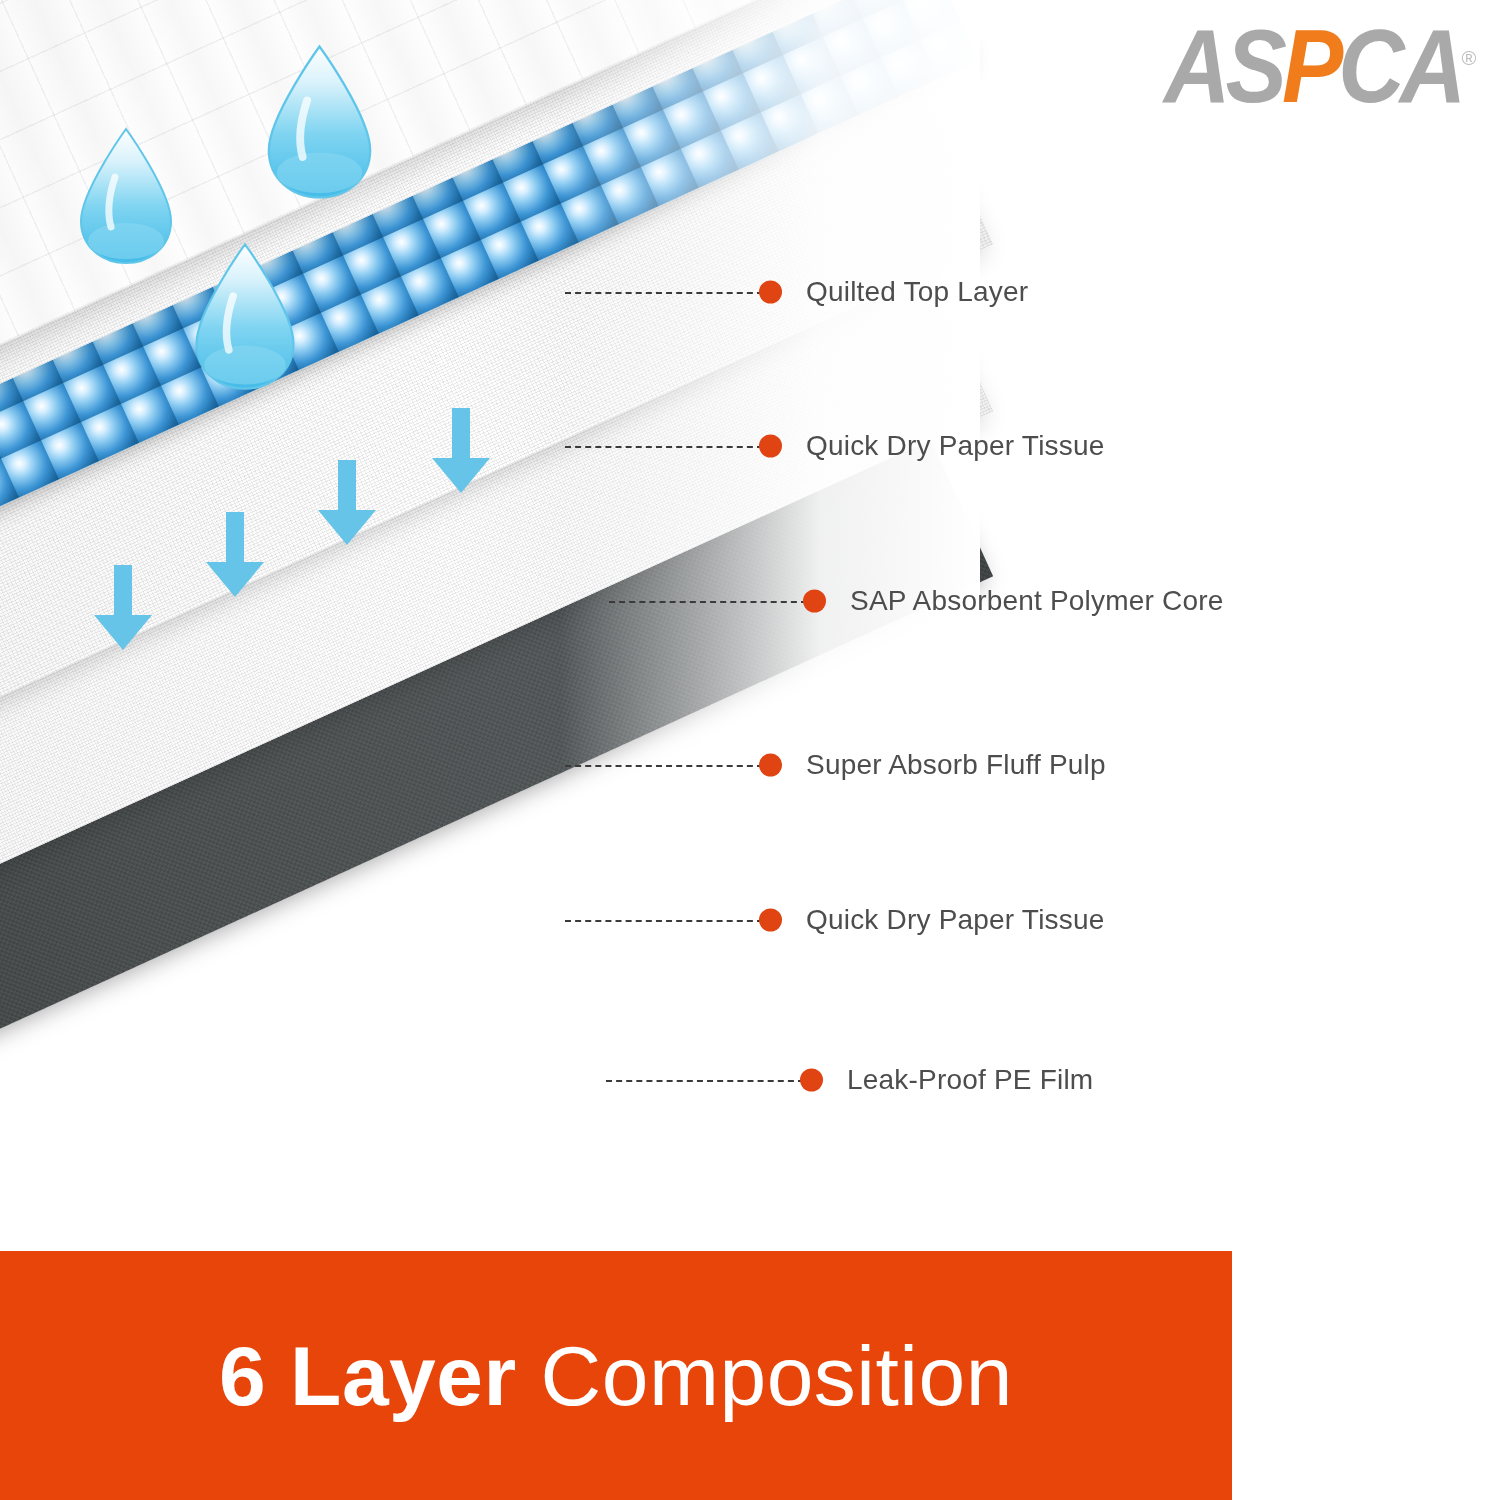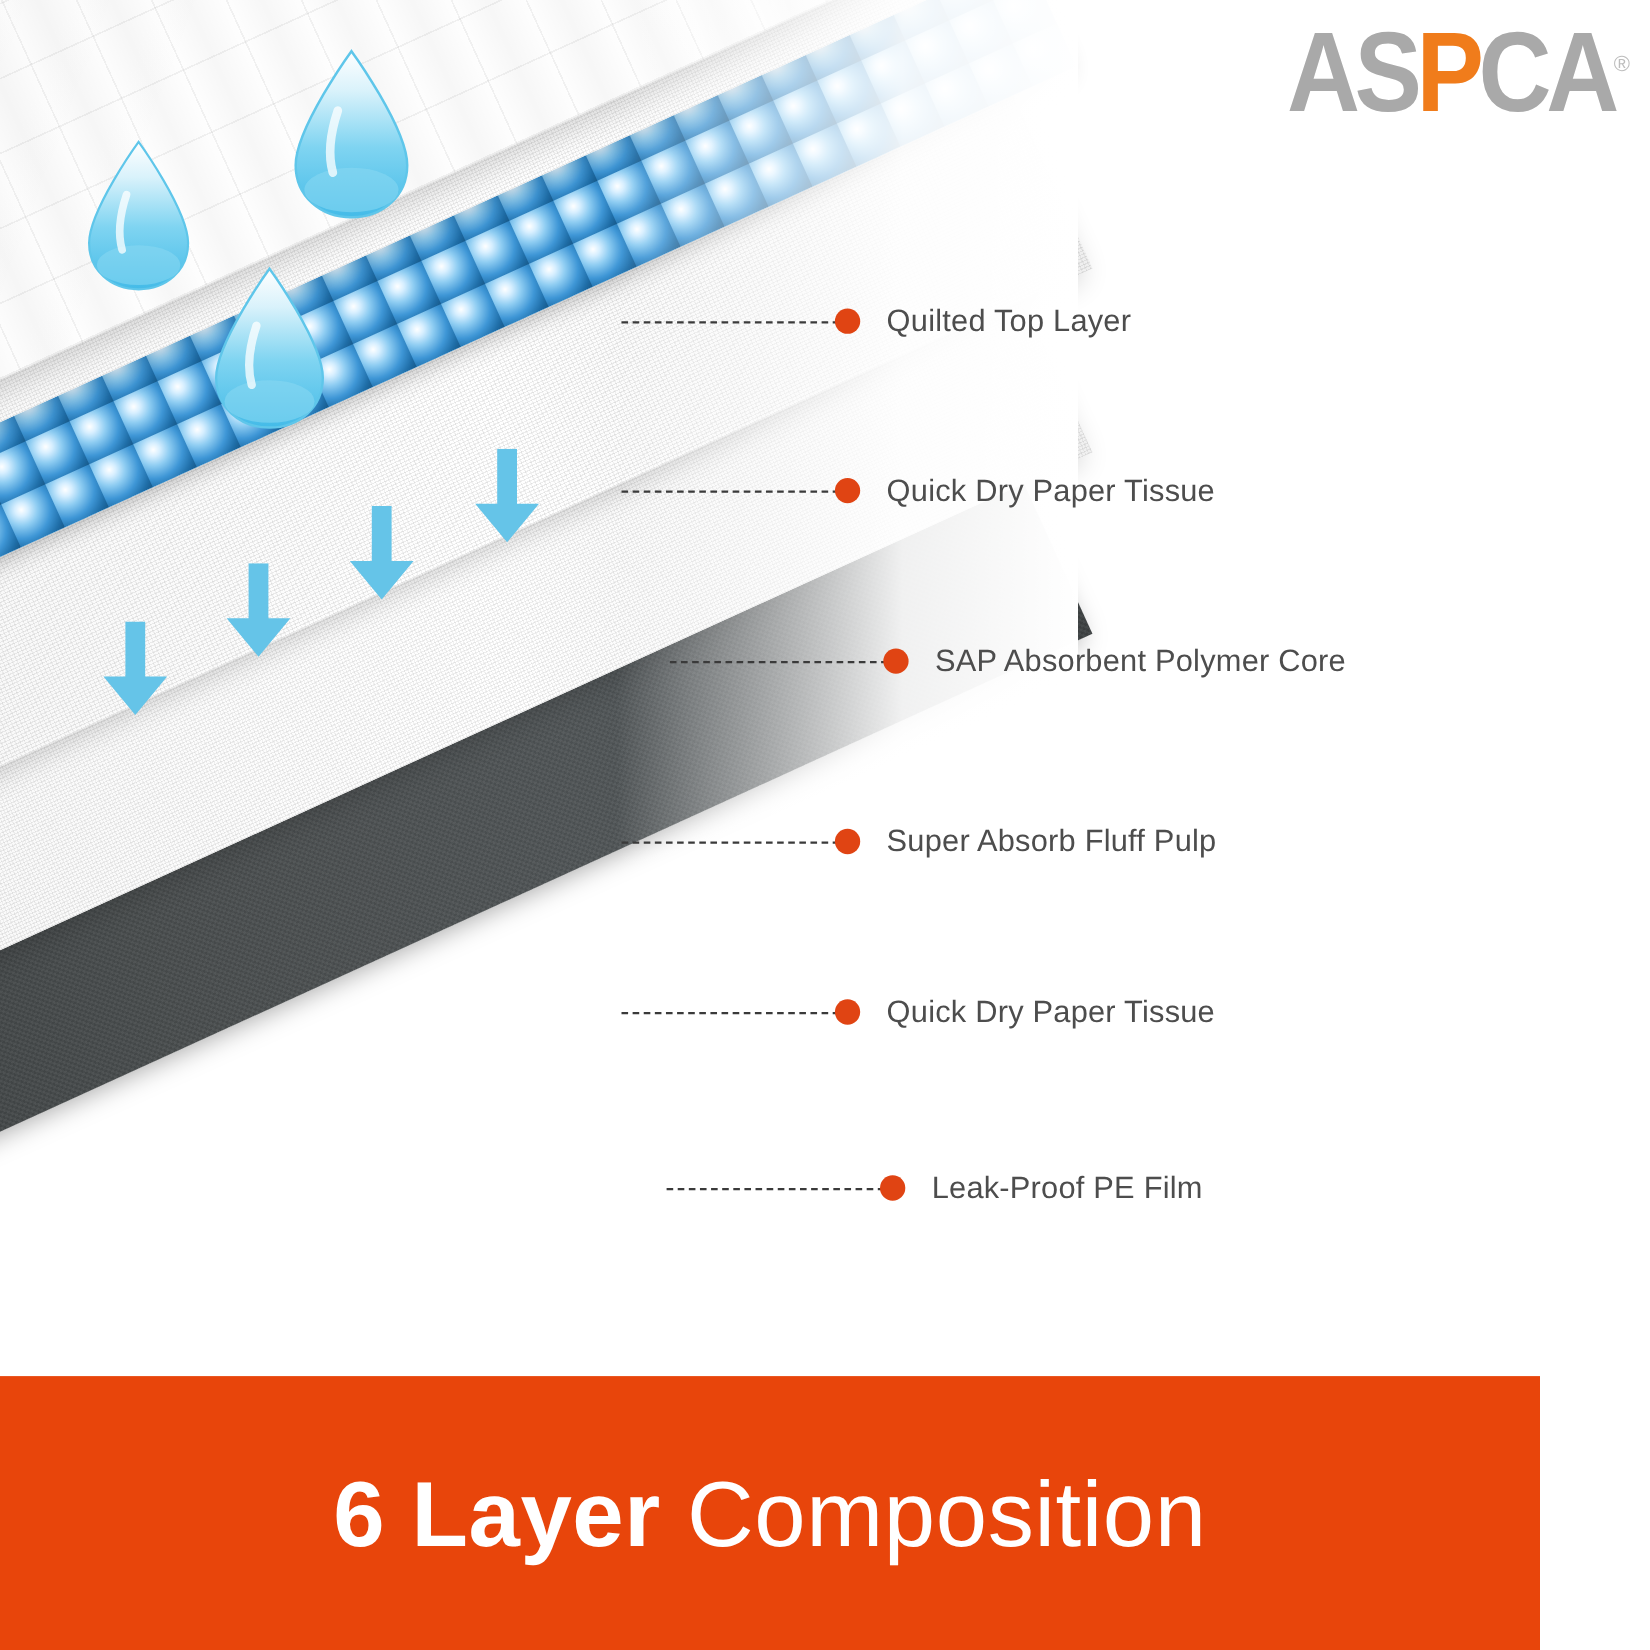--- a/index.html
+++ b/index.html
@@ -12,21 +12,21 @@
     width:1500px; height:1500px;
     background:#ffffff;
     overflow:hidden;
   }
 
   
   #logo {
     position:absolute;
     top:18px; right:30px;
     width:300px; height:95px;
-    display:flex; align-items:center; justify-content:flex-start;
+    display:flex; align-items:center; justify-content:center;font-style:italic;
   }
   #logo .wordmark {
     font-family:"Liberation Sans", sans-serif;
     font-weight:bold;
     font-size:92px;
     letter-spacing:-5px;
     line-height:1;
     white-space:nowrap;
     transform:scaleY(1.12);
   }
@@ -198,21 +198,21 @@
     font-weight:400;
     color:#4d4d4d;
     letter-spacing:0.2px;
     font-family:"Liberation Sans", sans-serif;
   }
 
   
   #banner {
     position:absolute;
     left:0; bottom:0;
-    width:1400px;
+    width:1232px;
     height:249px;
     background:#e8450b;
     display:flex;
     align-items:center;
     justify-content:center;
   }
   #banner-text {
     color:#ffffff;
     font-size:84px;
     line-height:1;

